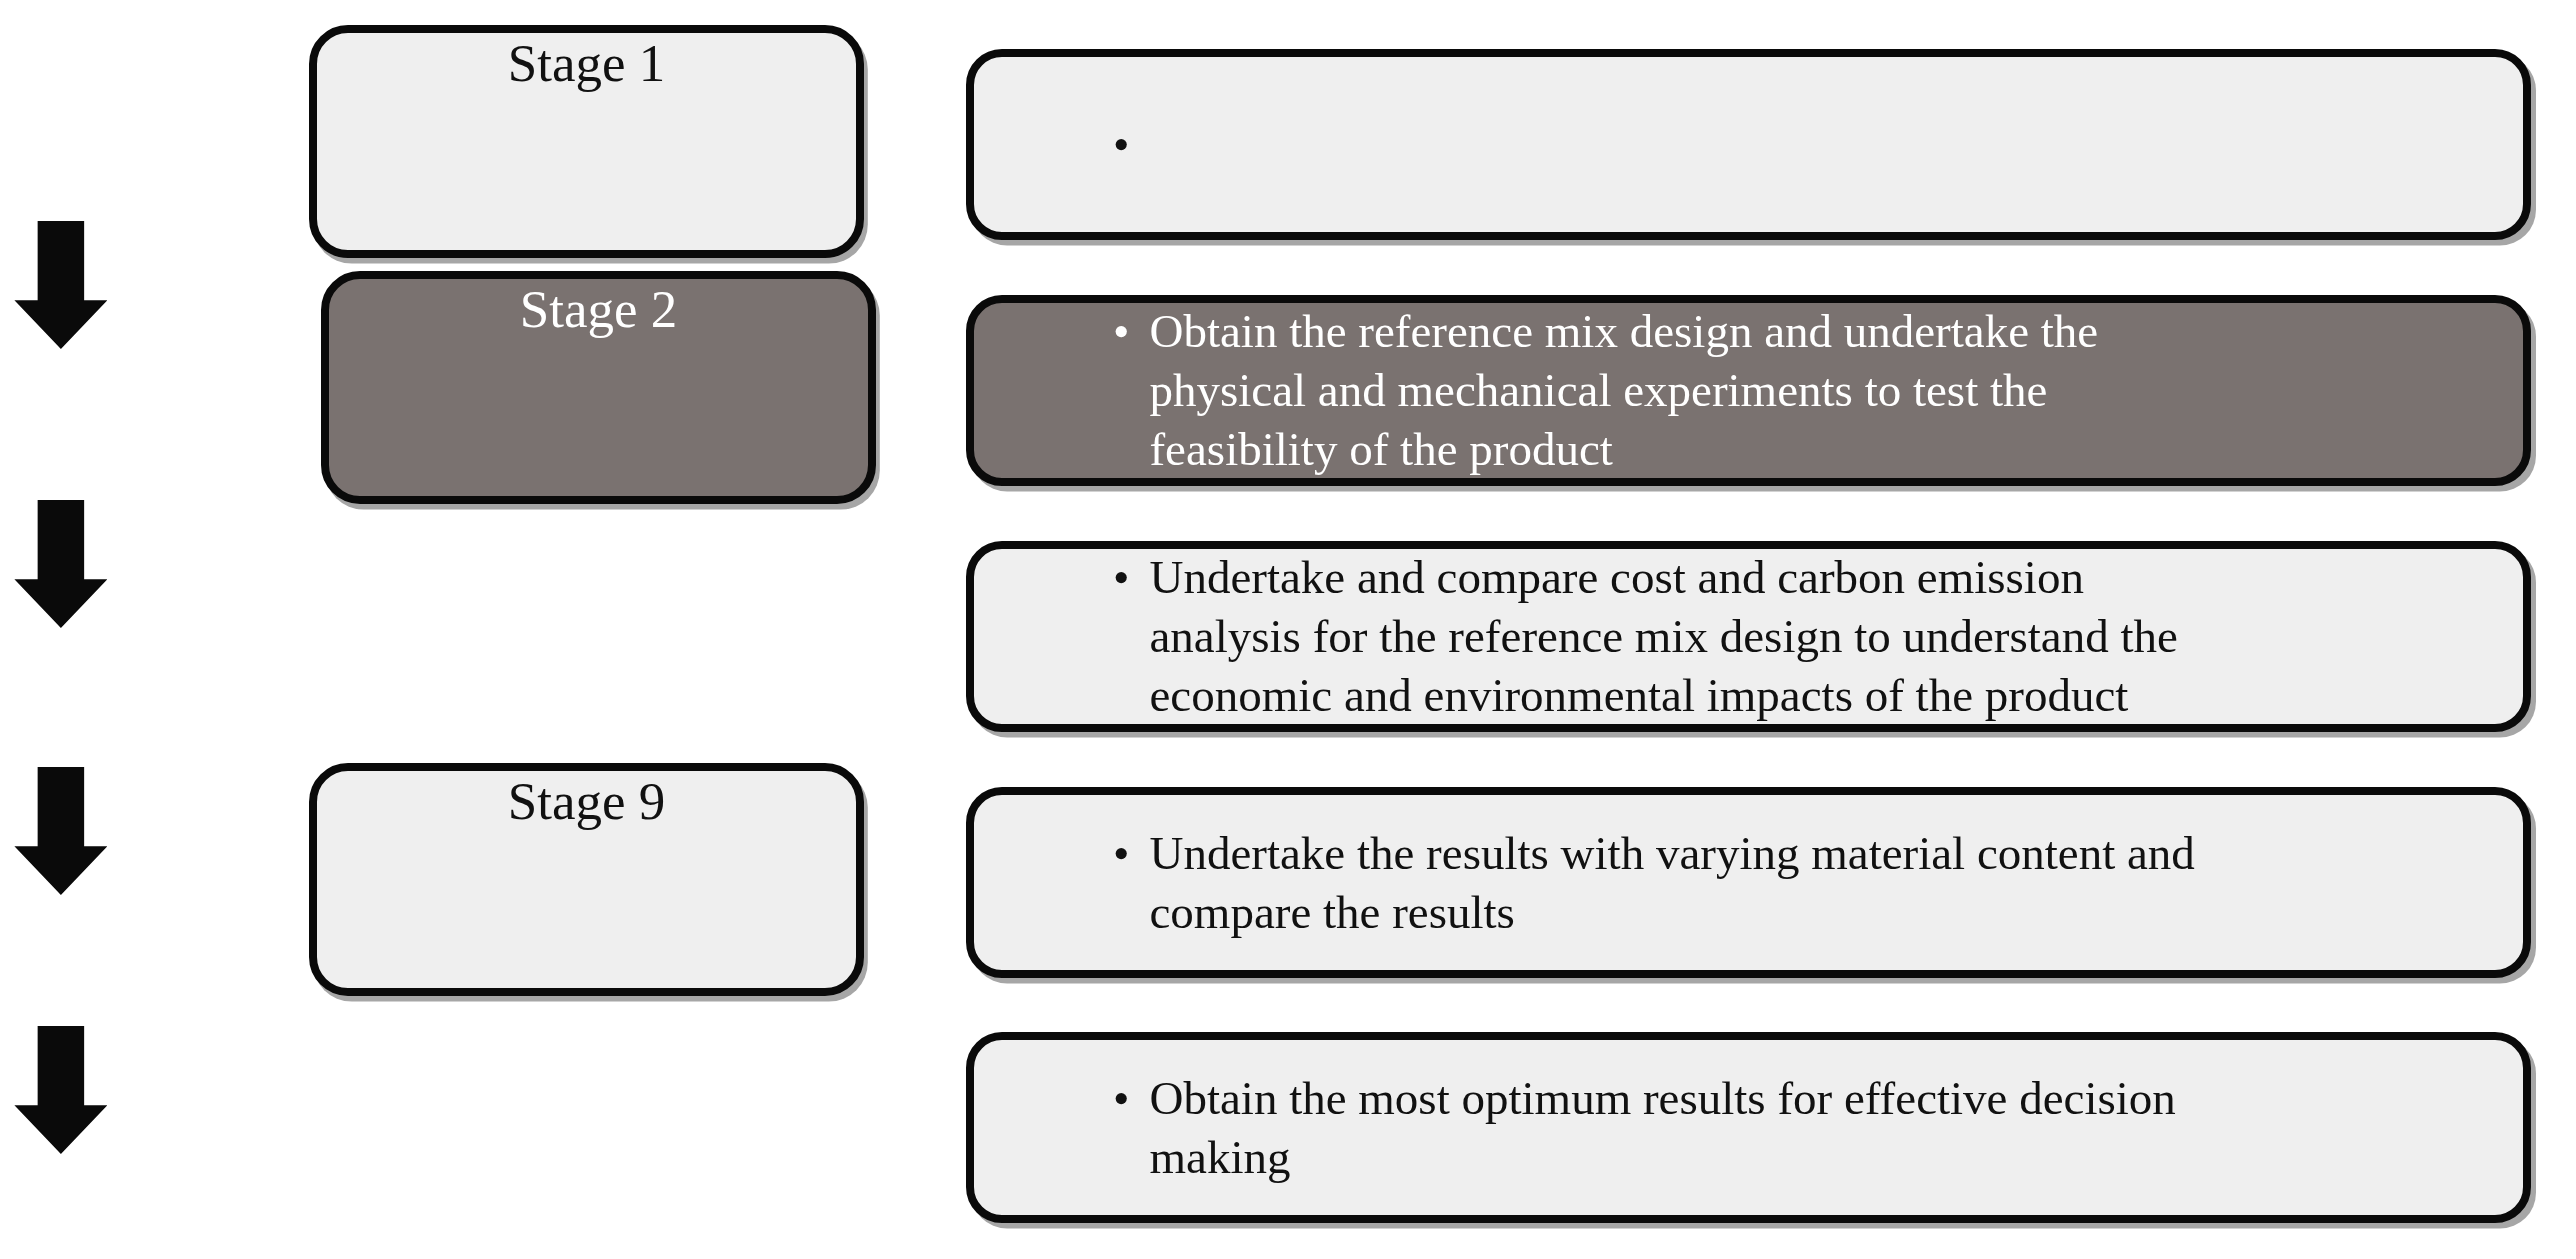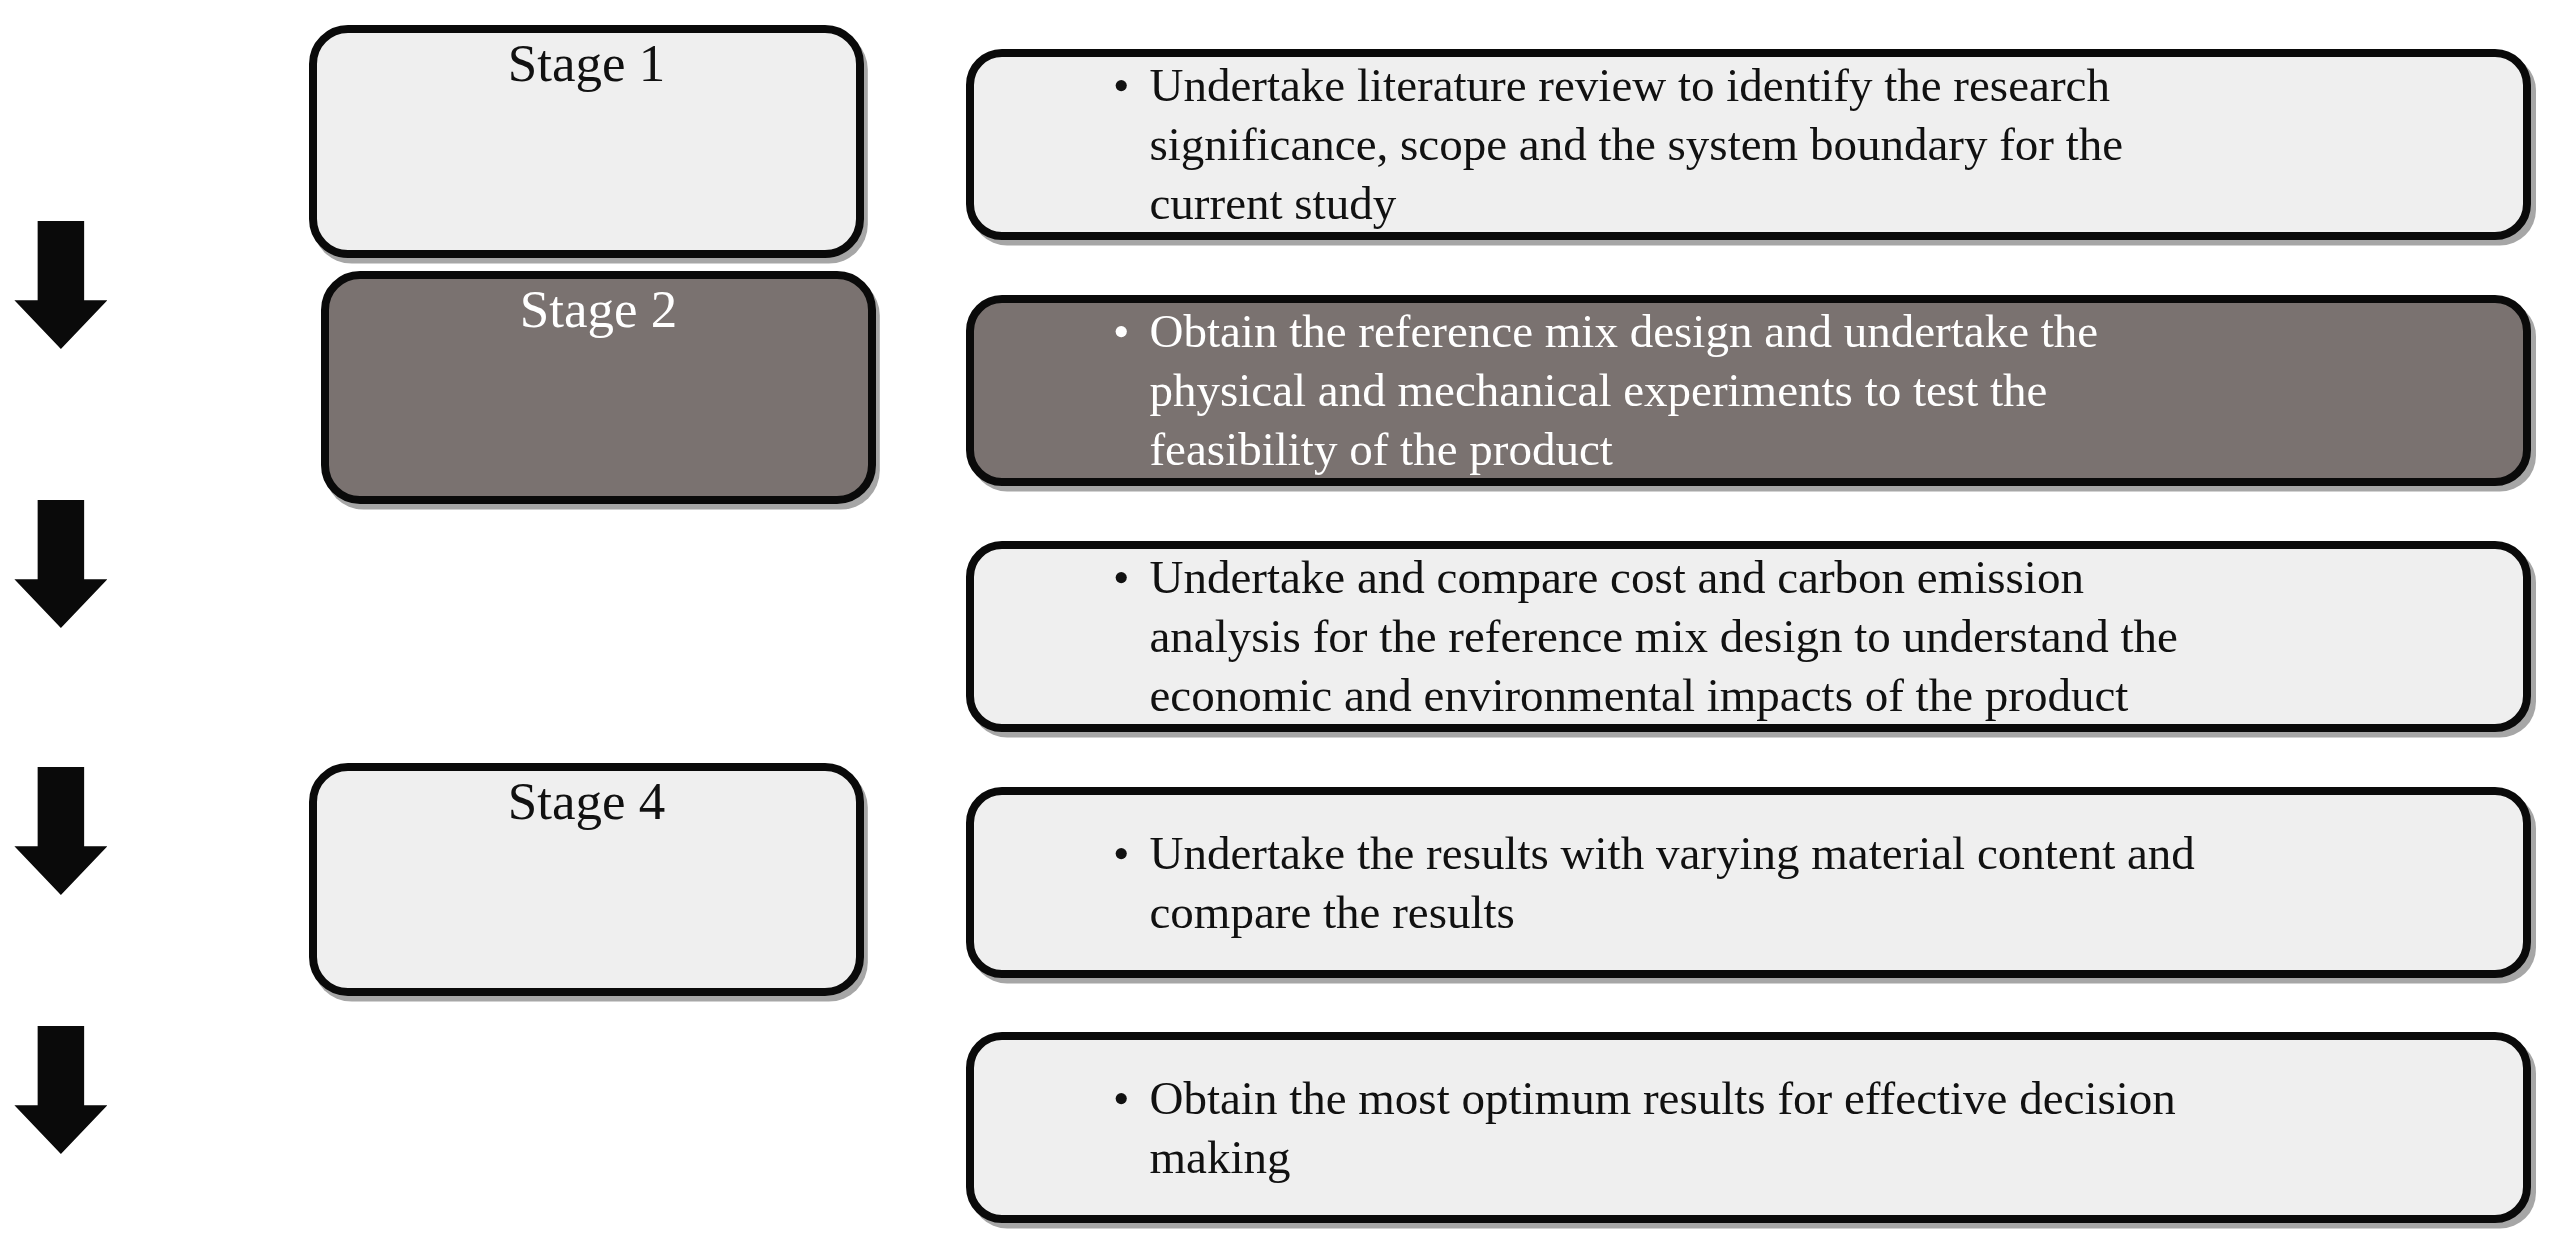--- a/index.html
+++ b/index.html
@@ -65,23 +65,20 @@
   }
 </style>
 </head>
 <body>
 
 <div class="canvas">
 
   <div class="right-box" style="top:49px">
     <div class="rb-inner">
       <span class="bullet">•</span>
-      <div class="rb-text">Undertake literature review to identify the research
-significance, scope and the system boundary for the
-current study</div>
     </div>
   </div>
   <div class="left-box" style="top:25px">
     <span>Stage 1</span>
   </div>
 
   <div class="right-box dark" style="top:295px">
     <div class="rb-inner">
       <span class="bullet">•</span>
       <div class="rb-text">Obtain the reference mix design and undertake the
@@ -103,21 +100,21 @@
   </div>
 
   <div class="right-box" style="top:787px">
     <div class="rb-inner">
       <span class="bullet">•</span>
       <div class="rb-text">Undertake the results with varying material content and
 compare the results</div>
     </div>
   </div>
   <div class="left-box" style="top:763px">
-    <span>Stage 4</span>
+    <span>Stage 9</span>
   </div>
 
   <div class="right-box" style="top:1032px">
     <div class="rb-inner">
       <span class="bullet">•</span>
       <div class="rb-text">Obtain the most optimum results for effective decision
 making</div>
     </div>
   </div>
 

